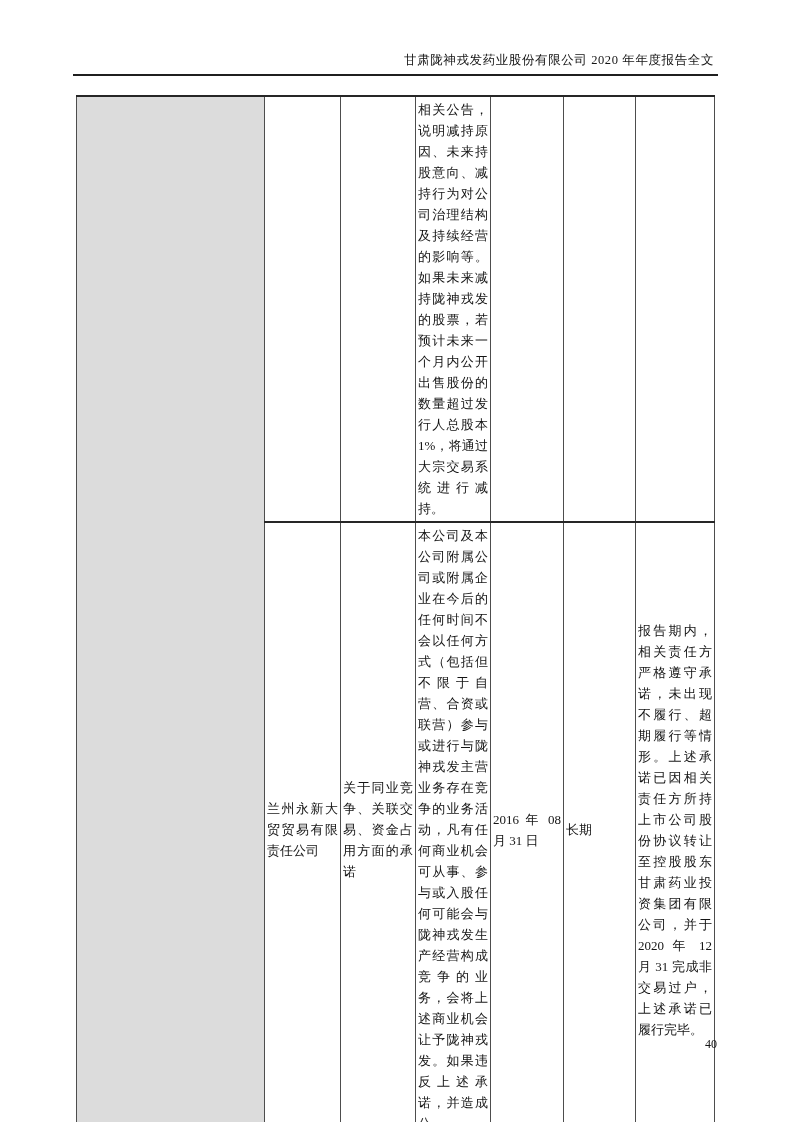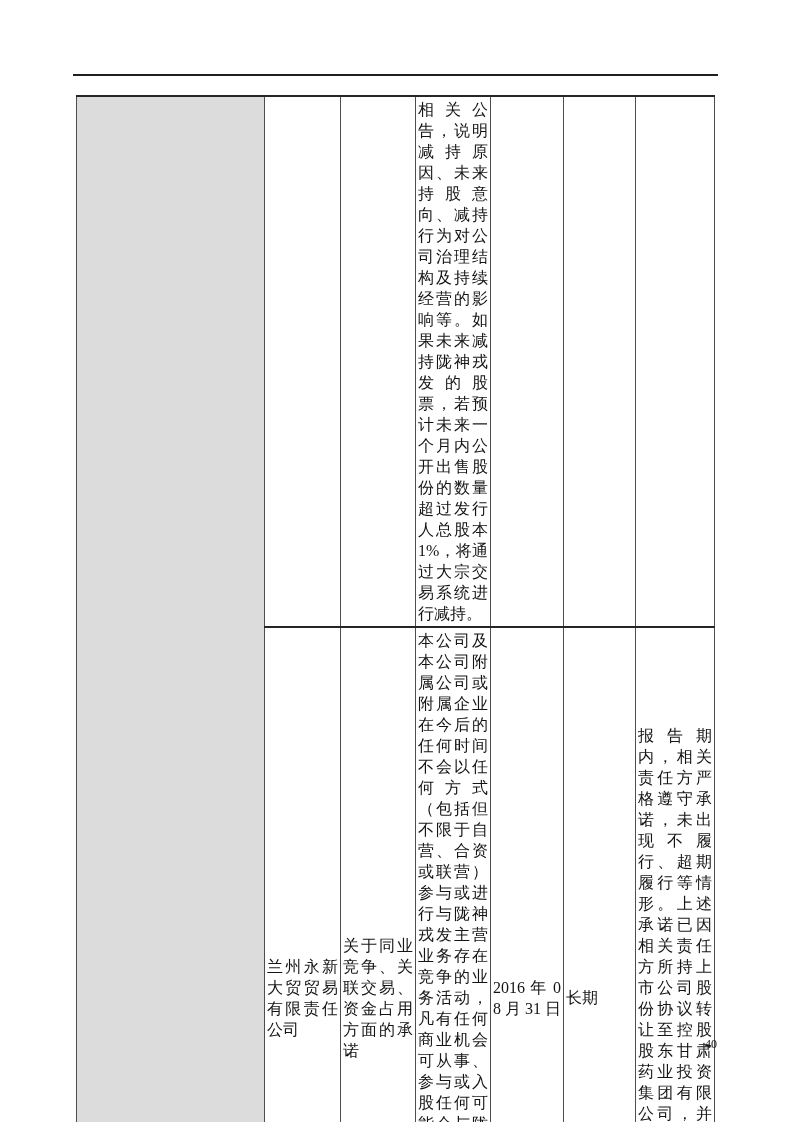--- a/index.html
+++ b/index.html
@@ -29,21 +29,21 @@
     top:95px; left:76px;
     width:638px;
     border-collapse:collapse;
     table-layout:fixed;
     border:1px solid #3f3f3f;
     border-top:2px solid #262626;
     border-bottom:2px solid #262626;
   }
   table.commitments td {
     border:1px solid #4d4d4d;
-    font-size:16px;
+    font-size:13px;
     line-height:21px;
     padding:2px 2px;
     vertical-align:middle;
     text-align:justify;
     text-justify:inter-character;
     word-break:break-all;
     color:#141414;
   }
   tr.row1 td { height:381px; }
   tr.row2 td { height:538px; }
@@ -56,20 +56,21 @@
     font-size:12px;
     color:#141414;
     font-family:Liberation Serif, serif;
   }
 </style>
 </head>
 <body>
 
 <div class="page">
 
+  <div class="header-title">甘肃陇神戎发药业股份有限公司 2020 年年度报告全文</div>
 
   <div class="header-rule"></div>
 
   <table class="commitments">
     <colgroup>
       <col style="width:188px">
       <col style="width:76px">
       <col style="width:75px">
       <col style="width:75px">
       <col style="width:73px">

